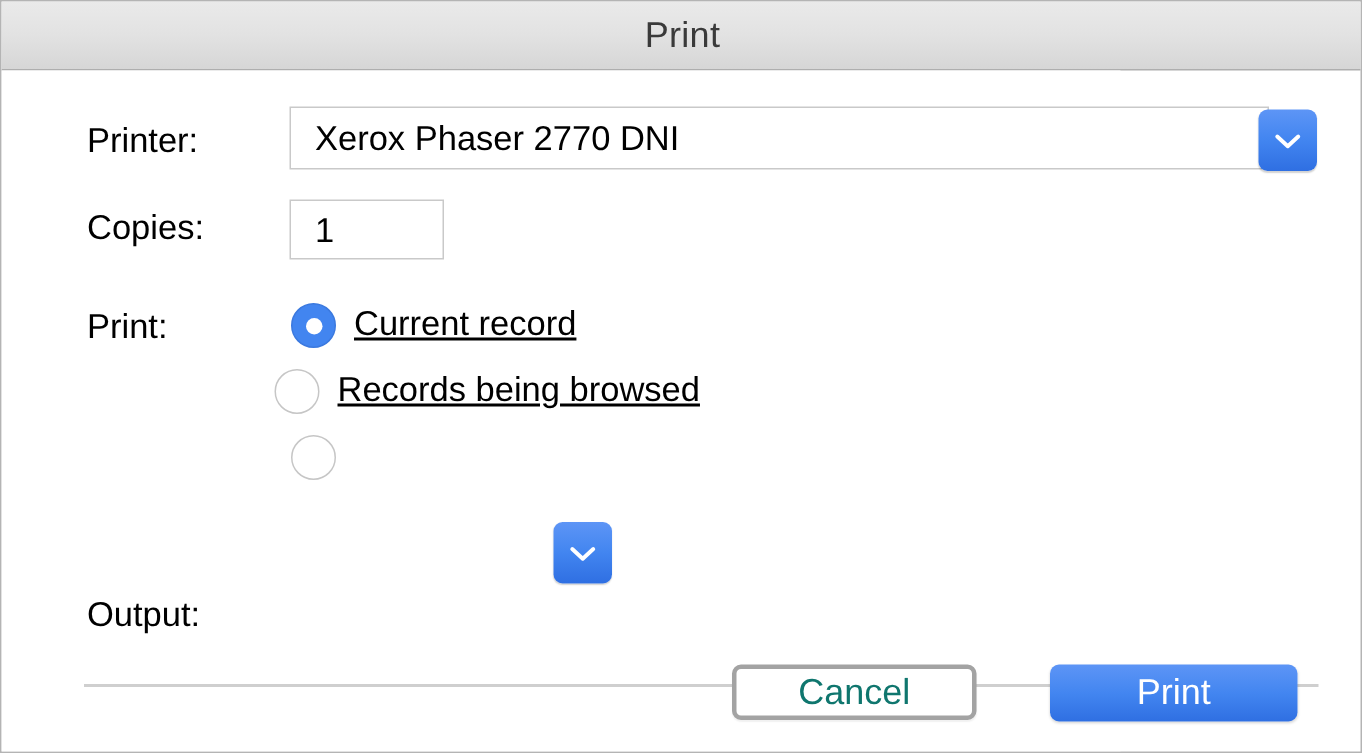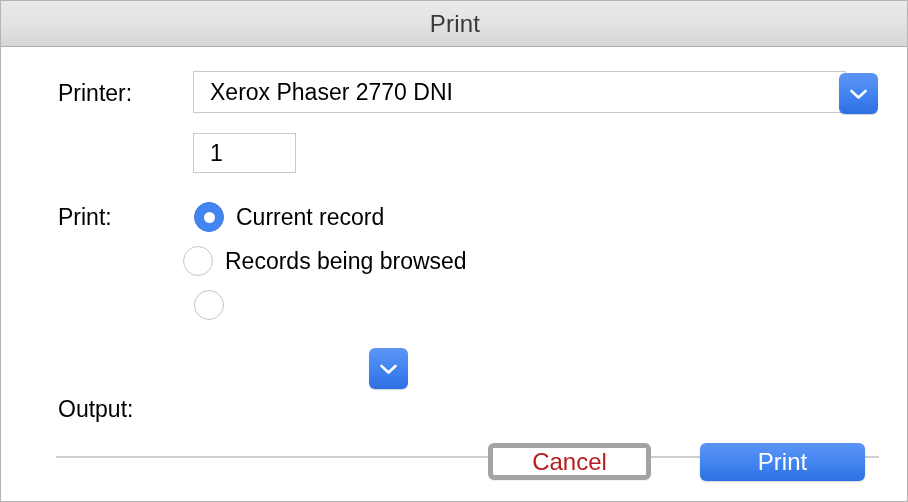--- a/index.html
+++ b/index.html
@@ -93,21 +93,21 @@
     cursor: default;
   }
   .chevron-btn svg {
     display: block;
   }
 
   
   .radio-row {
     position: absolute;
     display: flex;
-    align-items: center;
+    text-decoration: underline;
   }
   .radio {
     width: 30px;
     height: 30px;
     border-radius: 50%;
     box-sizing: border-box;
     background: #ffffff;
     border: 1px solid #c6c6c6;
     flex: 0 0 auto;
     display: flex;
@@ -149,22 +149,22 @@
     font-size: 24px;
     display: flex;
     align-items: center;
     justify-content: center;
     padding: 0;
     cursor: default;
     font-family: "Liberation Sans", sans-serif;
   }
   .btn-cancel {
     background: #ffffff;
-    border: 5px solid #a3a3a3;
-    color: #b91c1c;
+    border: 3px solid #a3a3a3;
+    color: #0f766e;
     box-shadow: 0 1px 1px rgba(0,0,0,0.06);
     text-align: center;
   }
   .btn-print {
     border: none;
     color: #ffffff;
     background: linear-gradient(to bottom, #5d95f6 0%, #4285f0 52%, #2f6fe2 100%);
     box-shadow: 0 1px 2px rgba(0,0,0,0.18);
   }
 </style>
@@ -186,20 +186,21 @@
     </div>
 
     <button class="chevron-btn" style="left:838px; top:26px;">
       <span>
         <svg width="19" height="12" viewBox="0 0 19 12" fill="none" xmlns="http://www.w3.org/2000/svg">
           <path d="M2.5 3 L9.5 9.5 L16.5 3" stroke="#ffffff" stroke-width="2.6" stroke-linecap="round" stroke-linejoin="round"></path>
         </svg>
       </span>
     </button>
 
+    <div class="label" style="left:57px; top:91px;">Copies:</div>
 
     <div class="field" style="left:192px; top:86px; width:103px; height:40px;">
       <span class="field-text">1</span>
     </div>
 
     <div class="label" style="left:57px; top:157px;">Print:</div>
 
     <div class="radio-row" style="left:193px; top:155px;">
       <span class="radio selected">
         <span class="dot"></span>

